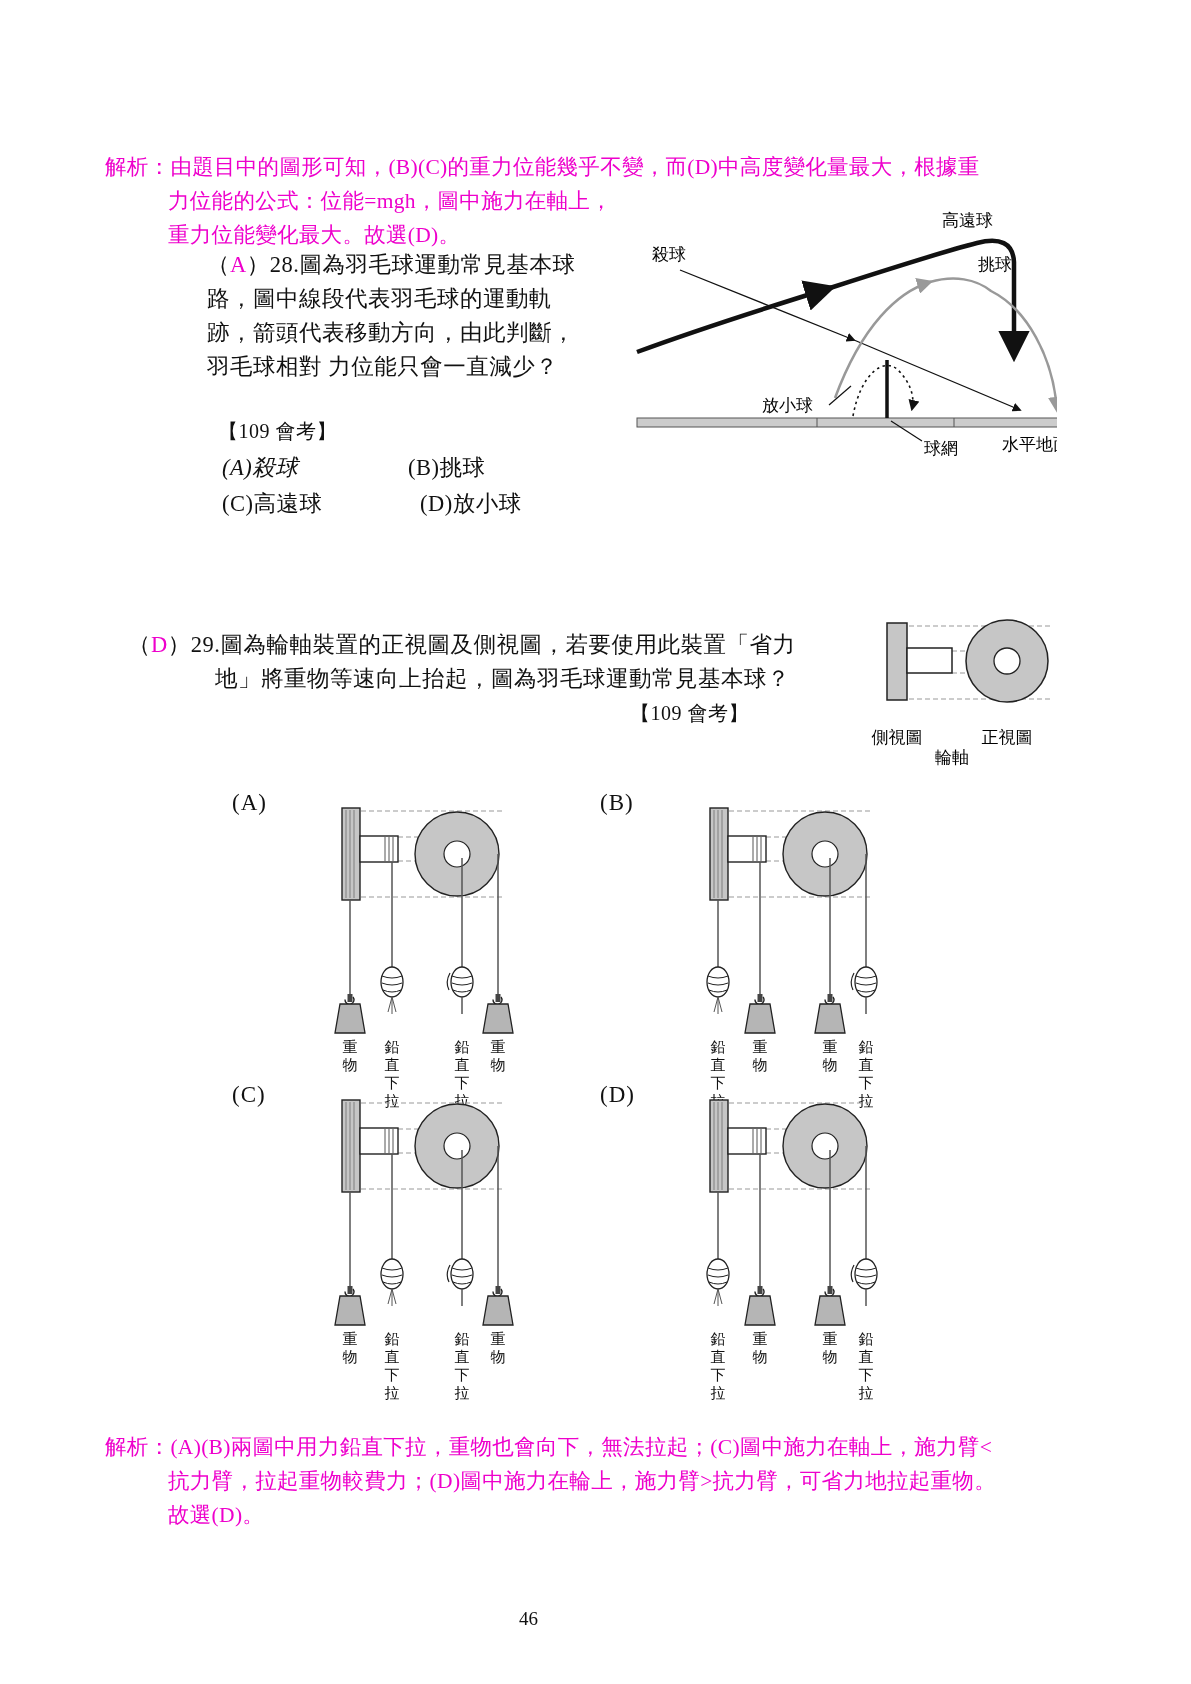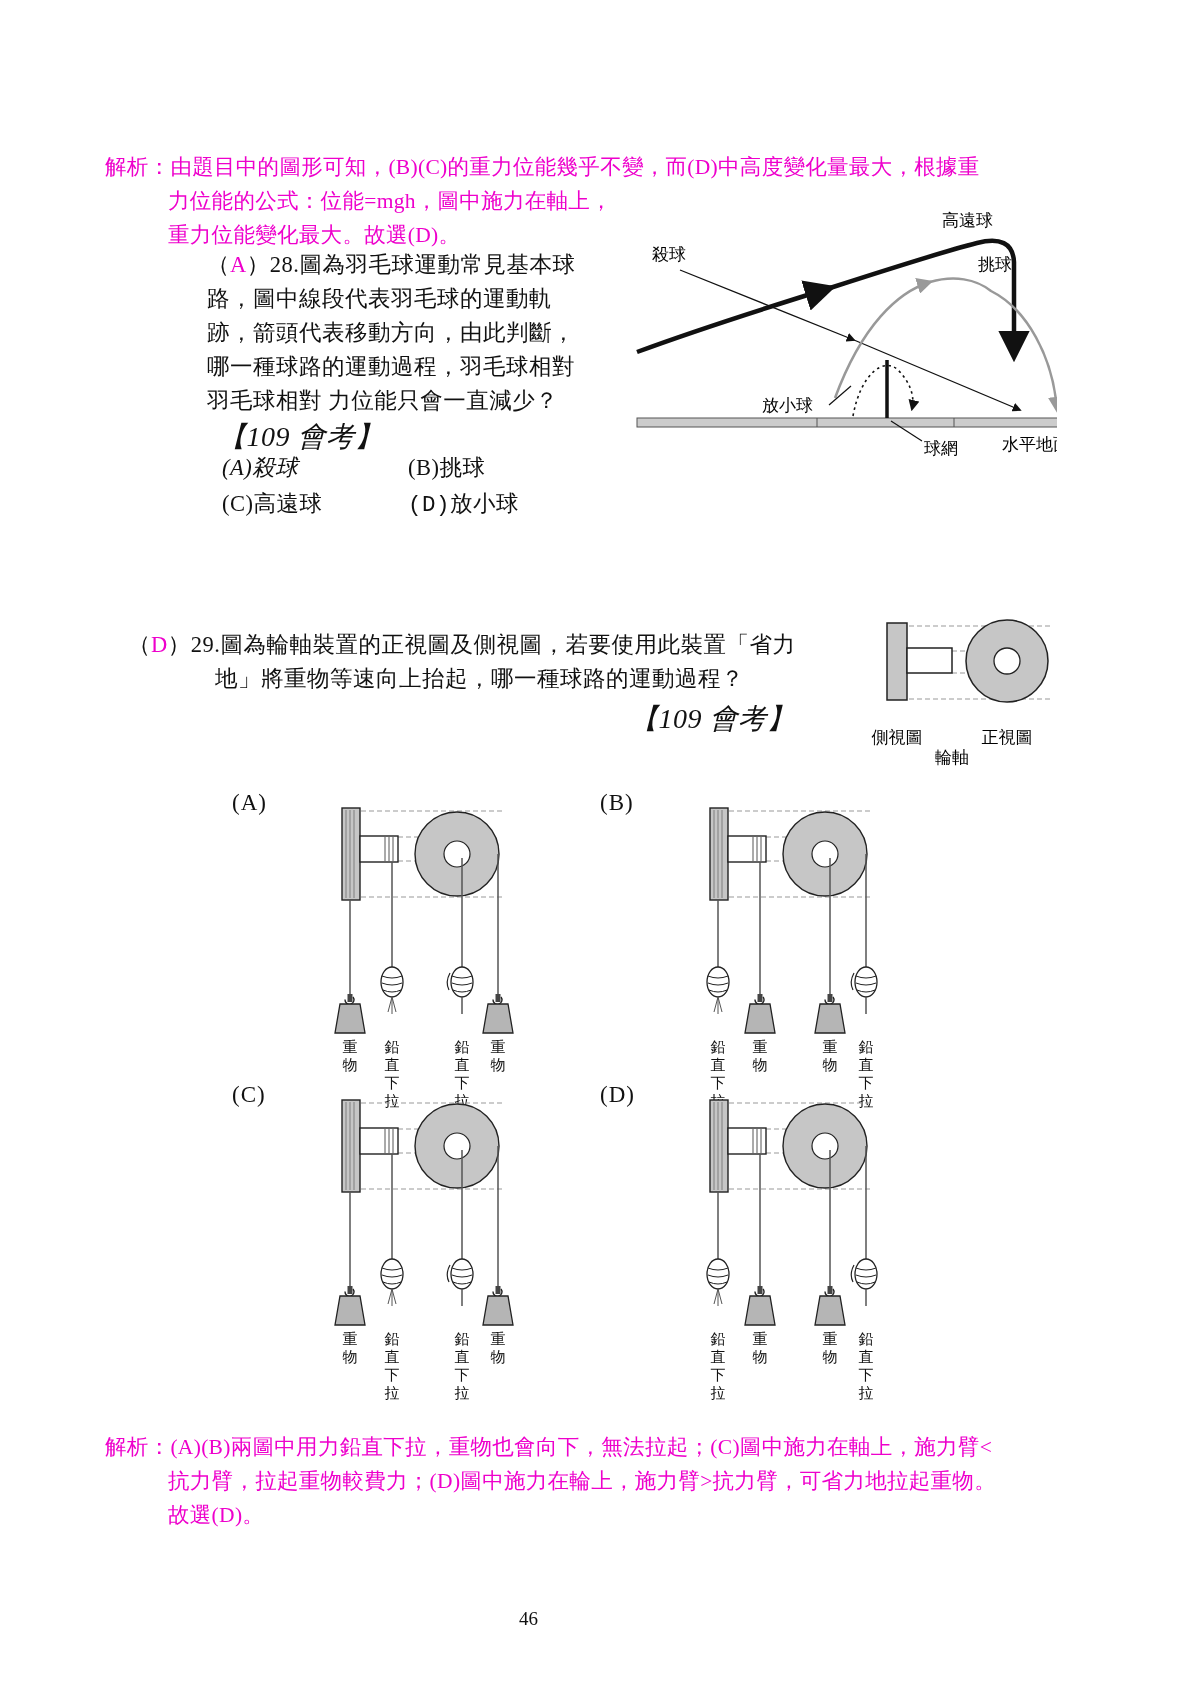--- a/index.html
+++ b/index.html
@@ -5,47 +5,46 @@
   html,body{margin:0;padding:0;background:#fff;}
   .page{position:relative;width:1057px;height:1684px;background:#fff;overflow:hidden;
         font-family:"Liberation Serif","DejaVu Serif",serif;color:#111;}
   .abs{position:absolute;}
   .ans{color:#ee00cc;}
   .analysis{font-size:21.5px;line-height:34px;color:#ee00cc;letter-spacing:0.3px;}
   .analysis .cont{padding-left:63px;}
   .qtext{font-size:22.5px;line-height:34px;letter-spacing:0.5px;}
   .opt{font-size:22.5px;letter-spacing:0.5px;}
   .optletter{font-size:23px;letter-spacing:1px;}
-  .tag{font-size:28px;letter-spacing:0.5px;font-style:italic;}
+  .tag{font-size:20px;letter-spacing:0.5px;}
   svg text{font-family:"Liberation Serif","DejaVu Serif",serif;}
   .pageno{position:absolute;left:0;top:1608px;width:100%;text-align:center;font-size:19px;font-family:Liberation Serif, serif;}
 </style>
 </head>
 <body>
 
 <div class="page">
 
   <div class="abs analysis" style="left:105px;top:150px;width:1000px;">
     <div><span>解析：</span><span>由題目中的圖形可知，(B)(C)的重力位能幾乎不變，而(D)中高度變化量最大，根據重</span></div>
     <div class="cont">力位能的公式：位能=mgh，圖中施力在軸上，</div>
     <div class="cont">重力位能變化最大。故選(D)。</div>
   </div>
 
   <div class="abs qtext" style="left:207px;top:248px;width:480px;">
     <div><span>（</span><span class="ans">A</span><span>）</span><span>28.圖為羽毛球運動常見基本球</span></div>
     <div>路，圖中線段代表羽毛球的運動軌</div>
     <div>跡，箭頭代表移動方向，由此判斷，</div>
-    <div>哪一種球路的運動過程，羽毛球相對</div>
     <div>羽毛球相對 力位能只會一直減少？</div>
   </div>
   <div class="abs tag" style="left:218px;top:418px;">【109 會考】</div>
   <div class="abs opt" style="left:222px;top:452px;font-style:italic;">(A)殺球</div>
   <div class="abs opt" style="left:408px;top:452px;">(B)挑球</div>
   <div class="abs opt" style="left:222px;top:488px;text-align:center;">(C)高遠球</div>
-  <div class="abs opt" style="left:408px;top:488px;font-family:Liberation Mono, monospace;">(D)放小球</div>
+  <div class="abs opt" style="left:420px;top:488px;">(D)放小球</div>
 
   <svg class="abs" style="left:622px;top:210px;" width="465" height="255" viewBox="0 0 465 255">
     <defs>
       <marker id="ab" viewBox="0 0 10 10" refX="8" refY="5" markerWidth="7" markerHeight="7" orient="auto-start-reverse">
           <path d="M0,0 L10,5 L0,10 z" fill="#111"></path>
         </marker>
       <marker id="ag" viewBox="0 0 10 10" refX="8" refY="5" markerWidth="6.5" markerHeight="6.5" orient="auto-start-reverse">
           <path d="M0,0 L10,5 L0,10 z" fill="#999"></path>
         </marker>
     </defs>
@@ -79,21 +78,21 @@
     <text x="30" y="50" font-size="17">殺球</text>
     <text x="356" y="60" font-size="17">挑球</text>
     <text x="140" y="201" font-size="17">放小球</text>
     <text x="302" y="244" font-size="17">球網</text>
     <text x="380" y="240" font-size="17">水平地面</text>
   </svg>
 
 
   <div class="abs qtext" style="left:128px;top:628px;width:700px;">
     <div><span>（</span><span class="ans">D</span><span>）</span><span>29.圖為輪軸裝置的正視圖及側視圖，若要使用此裝置「省力</span></div>
-    <div style="padding-left:87px;">地」將重物等速向上抬起，哪一種球路的運動過程？</div>
+    <div style="padding-left:87px;">地」將重物等速向上抬起，圖為羽毛球運動常見基本球？</div>
   </div>
   <div class="abs tag" style="left:630px;top:700px;">【109 會考】</div>
 
   <svg class="abs" style="left:812px;top:615px;" width="280" height="152" viewBox="0 0 280 152">
     <g stroke="#999" stroke-width="1" stroke-dasharray="5,3">
       <line x1="97" y1="11" x2="240" y2="11"></line>
       <line x1="97" y1="84" x2="240" y2="84"></line>
       <line x1="140" y1="36" x2="156" y2="36"></line>
       <line x1="140" y1="58" x2="156" y2="58"></line>
     </g>

